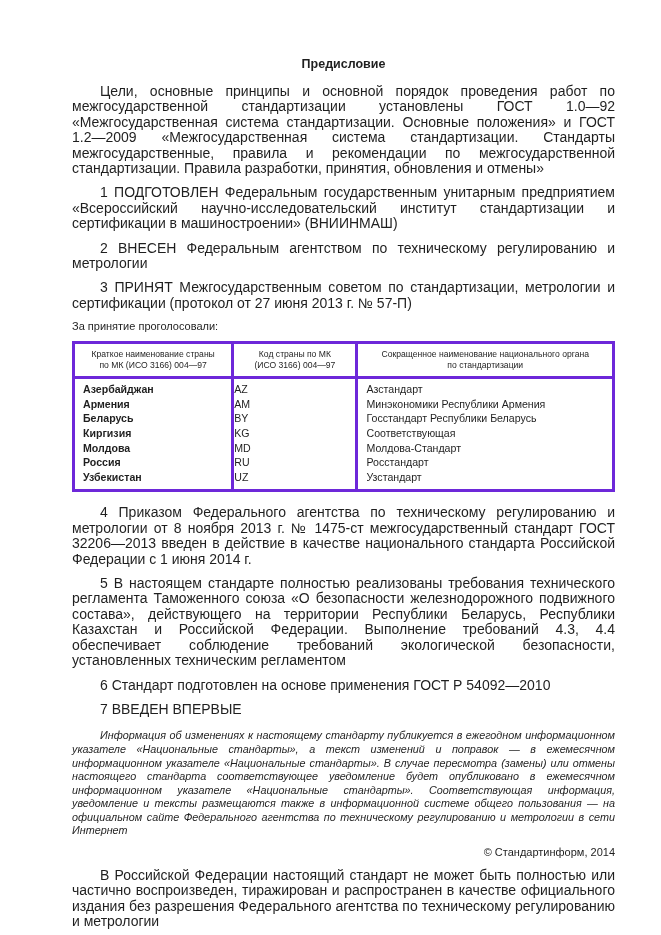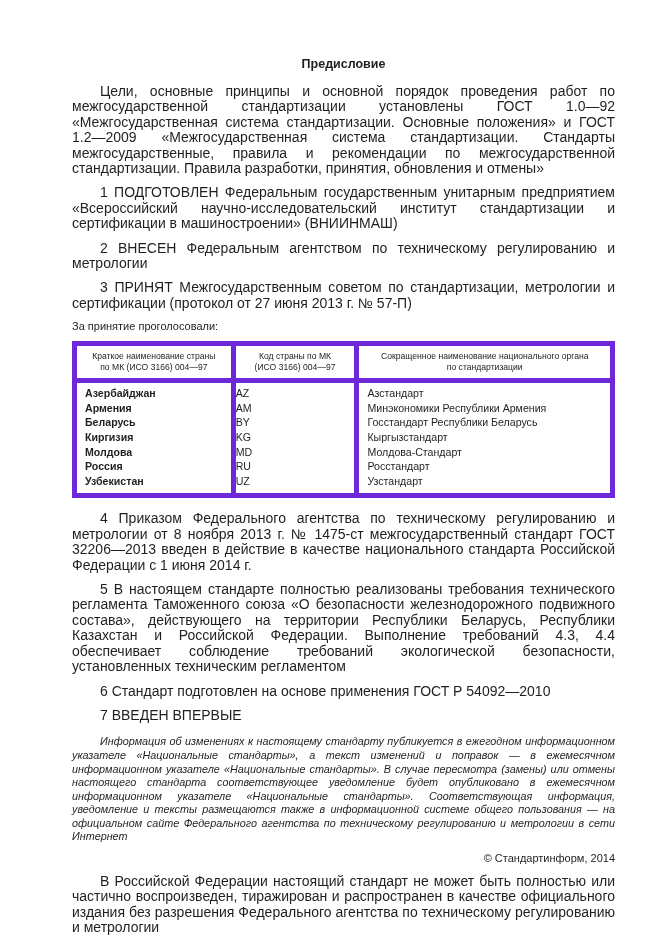--- a/index.html
+++ b/index.html
@@ -40,21 +40,21 @@
   .vote-lead {
     font-size: 11px;
     margin: 4px 0 9px 0;
   }
   .vote-table {
     width: 100%;
     border-collapse: collapse;
     margin-bottom: 13px;
   }
   .vote-table th, .vote-table td {
-    border: 5px solid #6d28d9;
+    border: 3px solid #6d28d9;
   }
   .vote-table th {
     font-size: 8.6px; font-weight: normal;
     line-height: 11px;
     text-align: center;
     vertical-align: middle;
     padding: 5px 6px;
   }
   .vote-table td {
     vertical-align: top;
@@ -136,21 +136,21 @@
           <div class="cell-line">BY</div>
           <div class="cell-line">KG</div>
           <div class="cell-line">MD</div>
           <div class="cell-line">RU</div>
           <div class="cell-line">UZ</div>
         </td>
         <td class="col-body">
           <div class="cell-line">Азстандарт</div>
           <div class="cell-line">Минэкономики Республики Армения</div>
           <div class="cell-line">Госстандарт Республики Беларусь</div>
-          <div class="cell-line">Кыргызстандарт</div>
+          <div class="cell-line">Соответствующая</div>
           <div class="cell-line">Молдова-Стандарт</div>
           <div class="cell-line">Росстандарт</div>
           <div class="cell-line">Узстандарт</div>
         </td>
       </tr>
     </tbody>
   </table>
 
   <p class="para indent">4  Приказом Федерального агентства по техническому регулированию и метрологии от 8 ноября 2013 г. № 1475-ст межгосударственный стандарт ГОСТ 32206—2013 введен в действие в качестве национального стандарта Российской Федерации с 1 июня 2014 г.</p>
   <p class="para indent">5  В настоящем стандарте полностью реализованы требования технического регламента Таможенного союза «О безопасности железнодорожного подвижного состава», действующего на территории Республики Беларусь, Республики Казахстан и Российской Федерации. Выполнение требований 4.3, 4.4 обеспечивает соблюдение требований экологической безопасности, установленных техническим регламентом</p>

